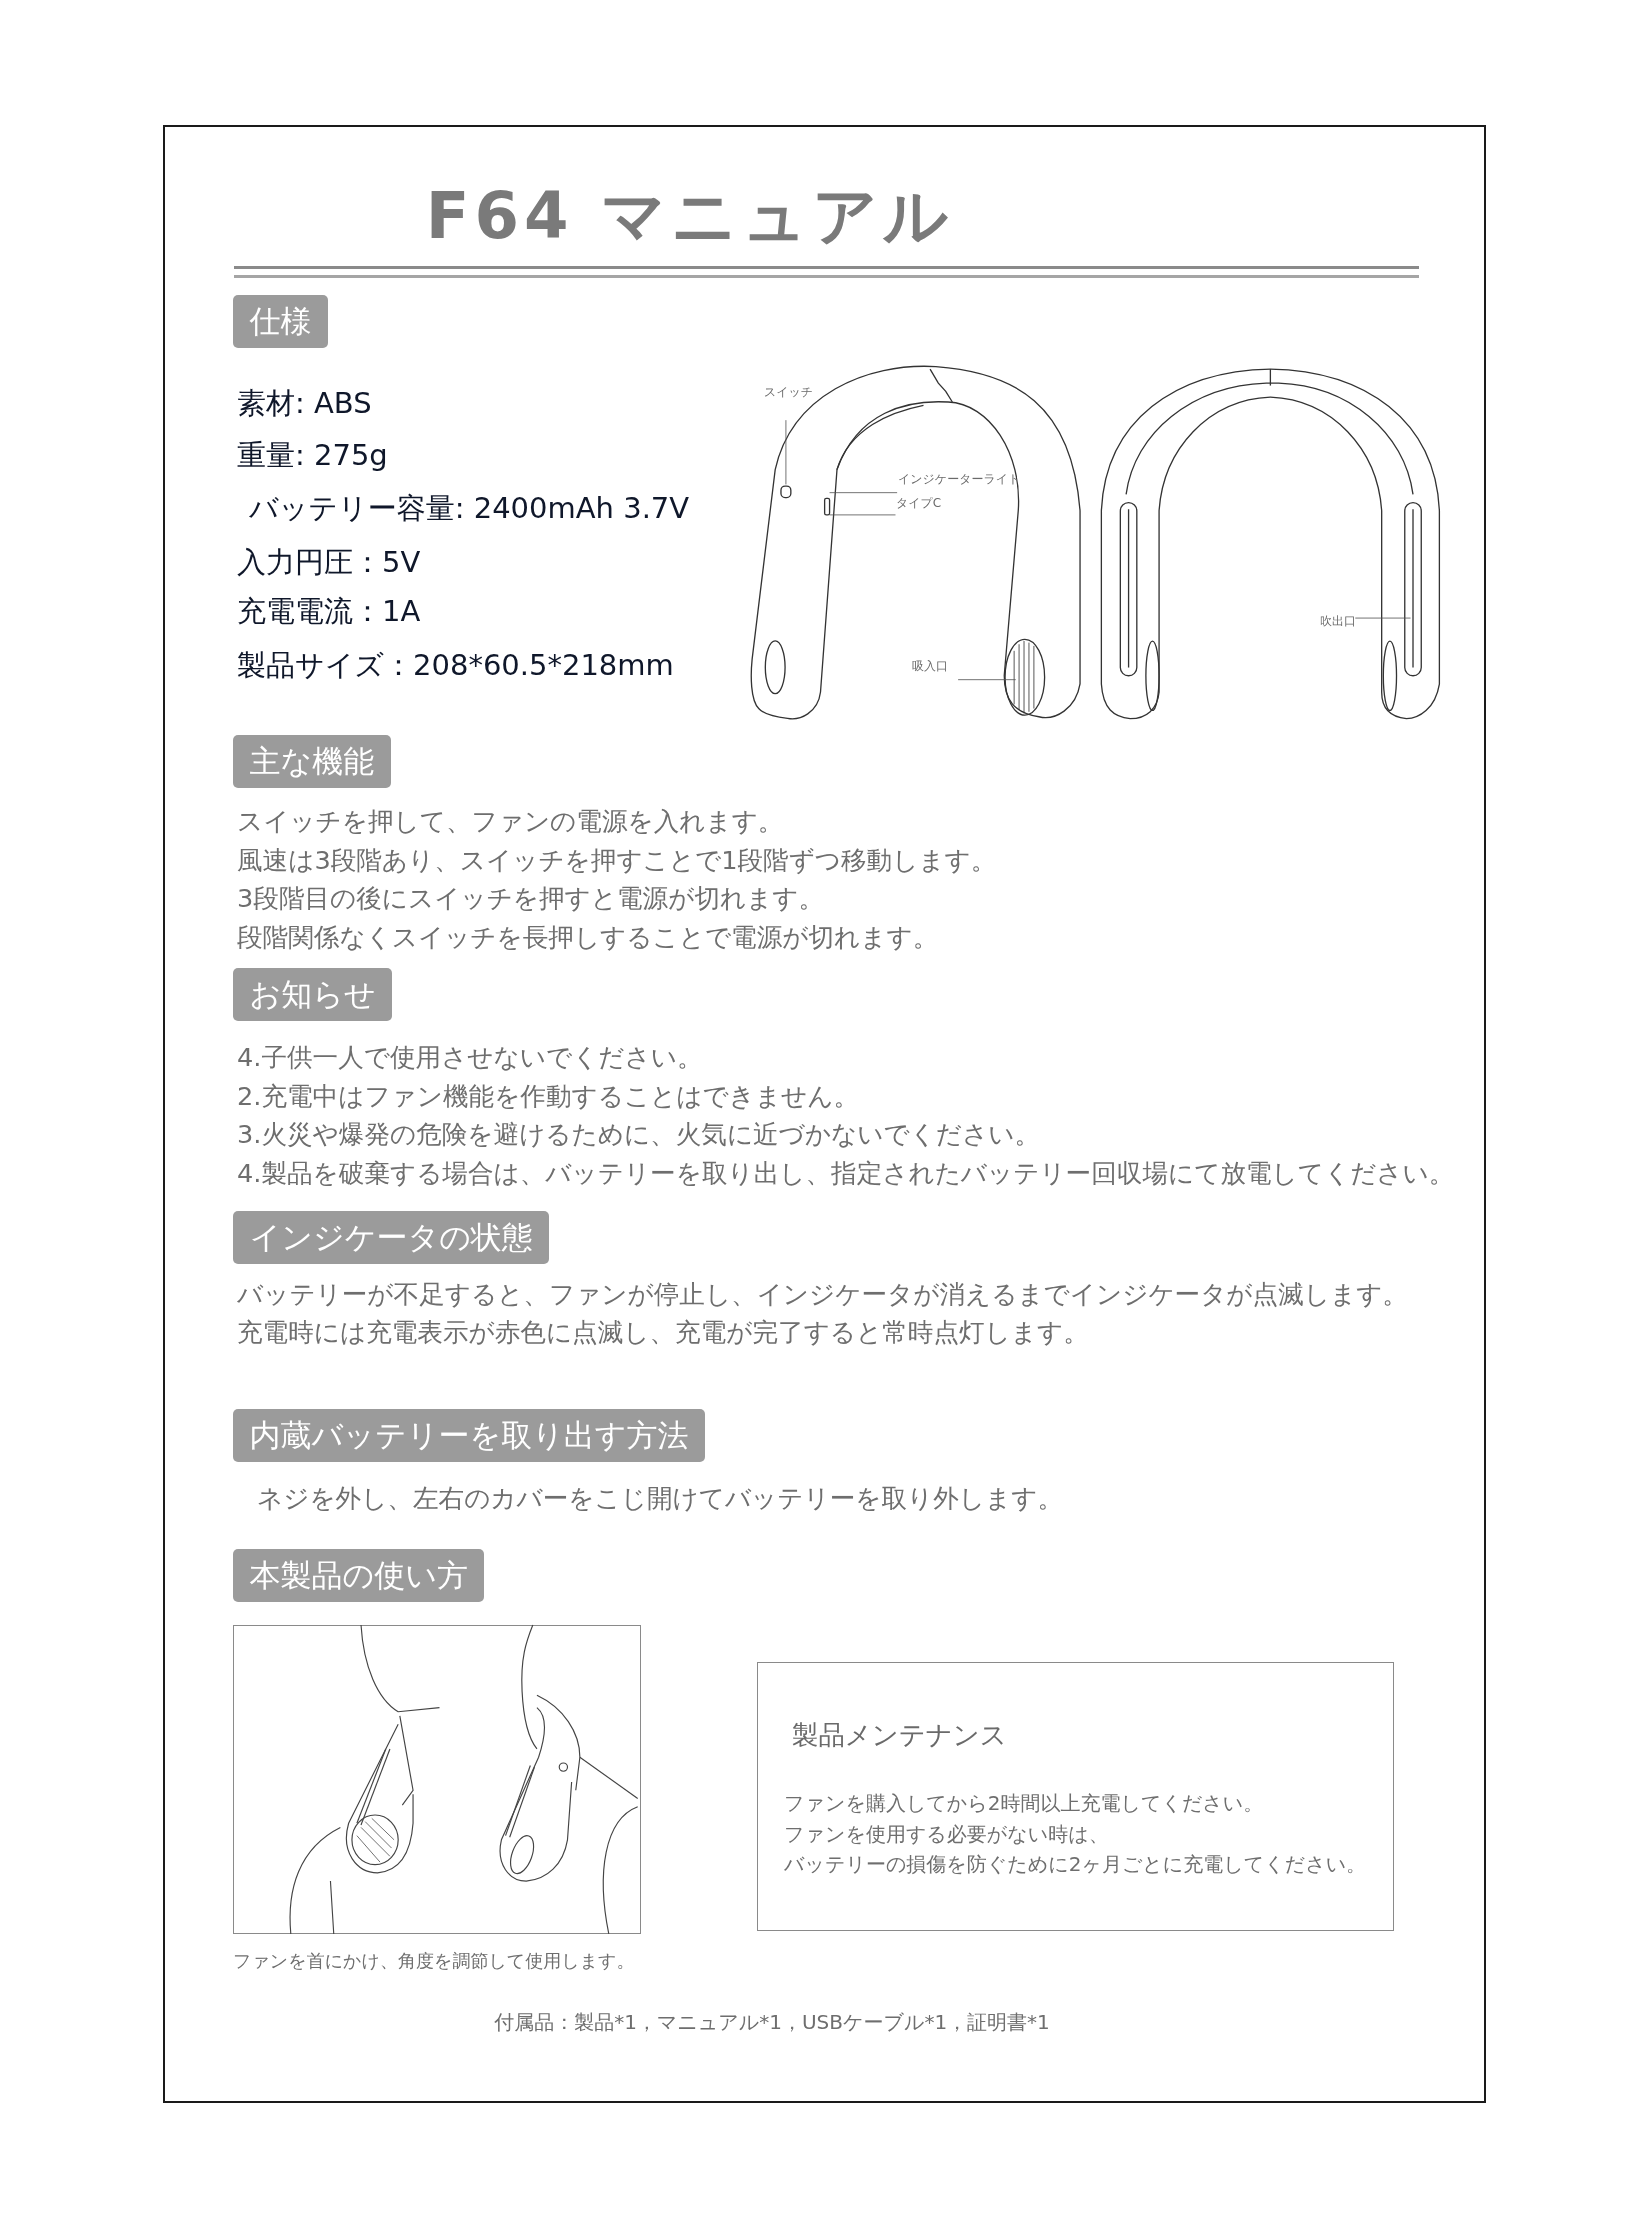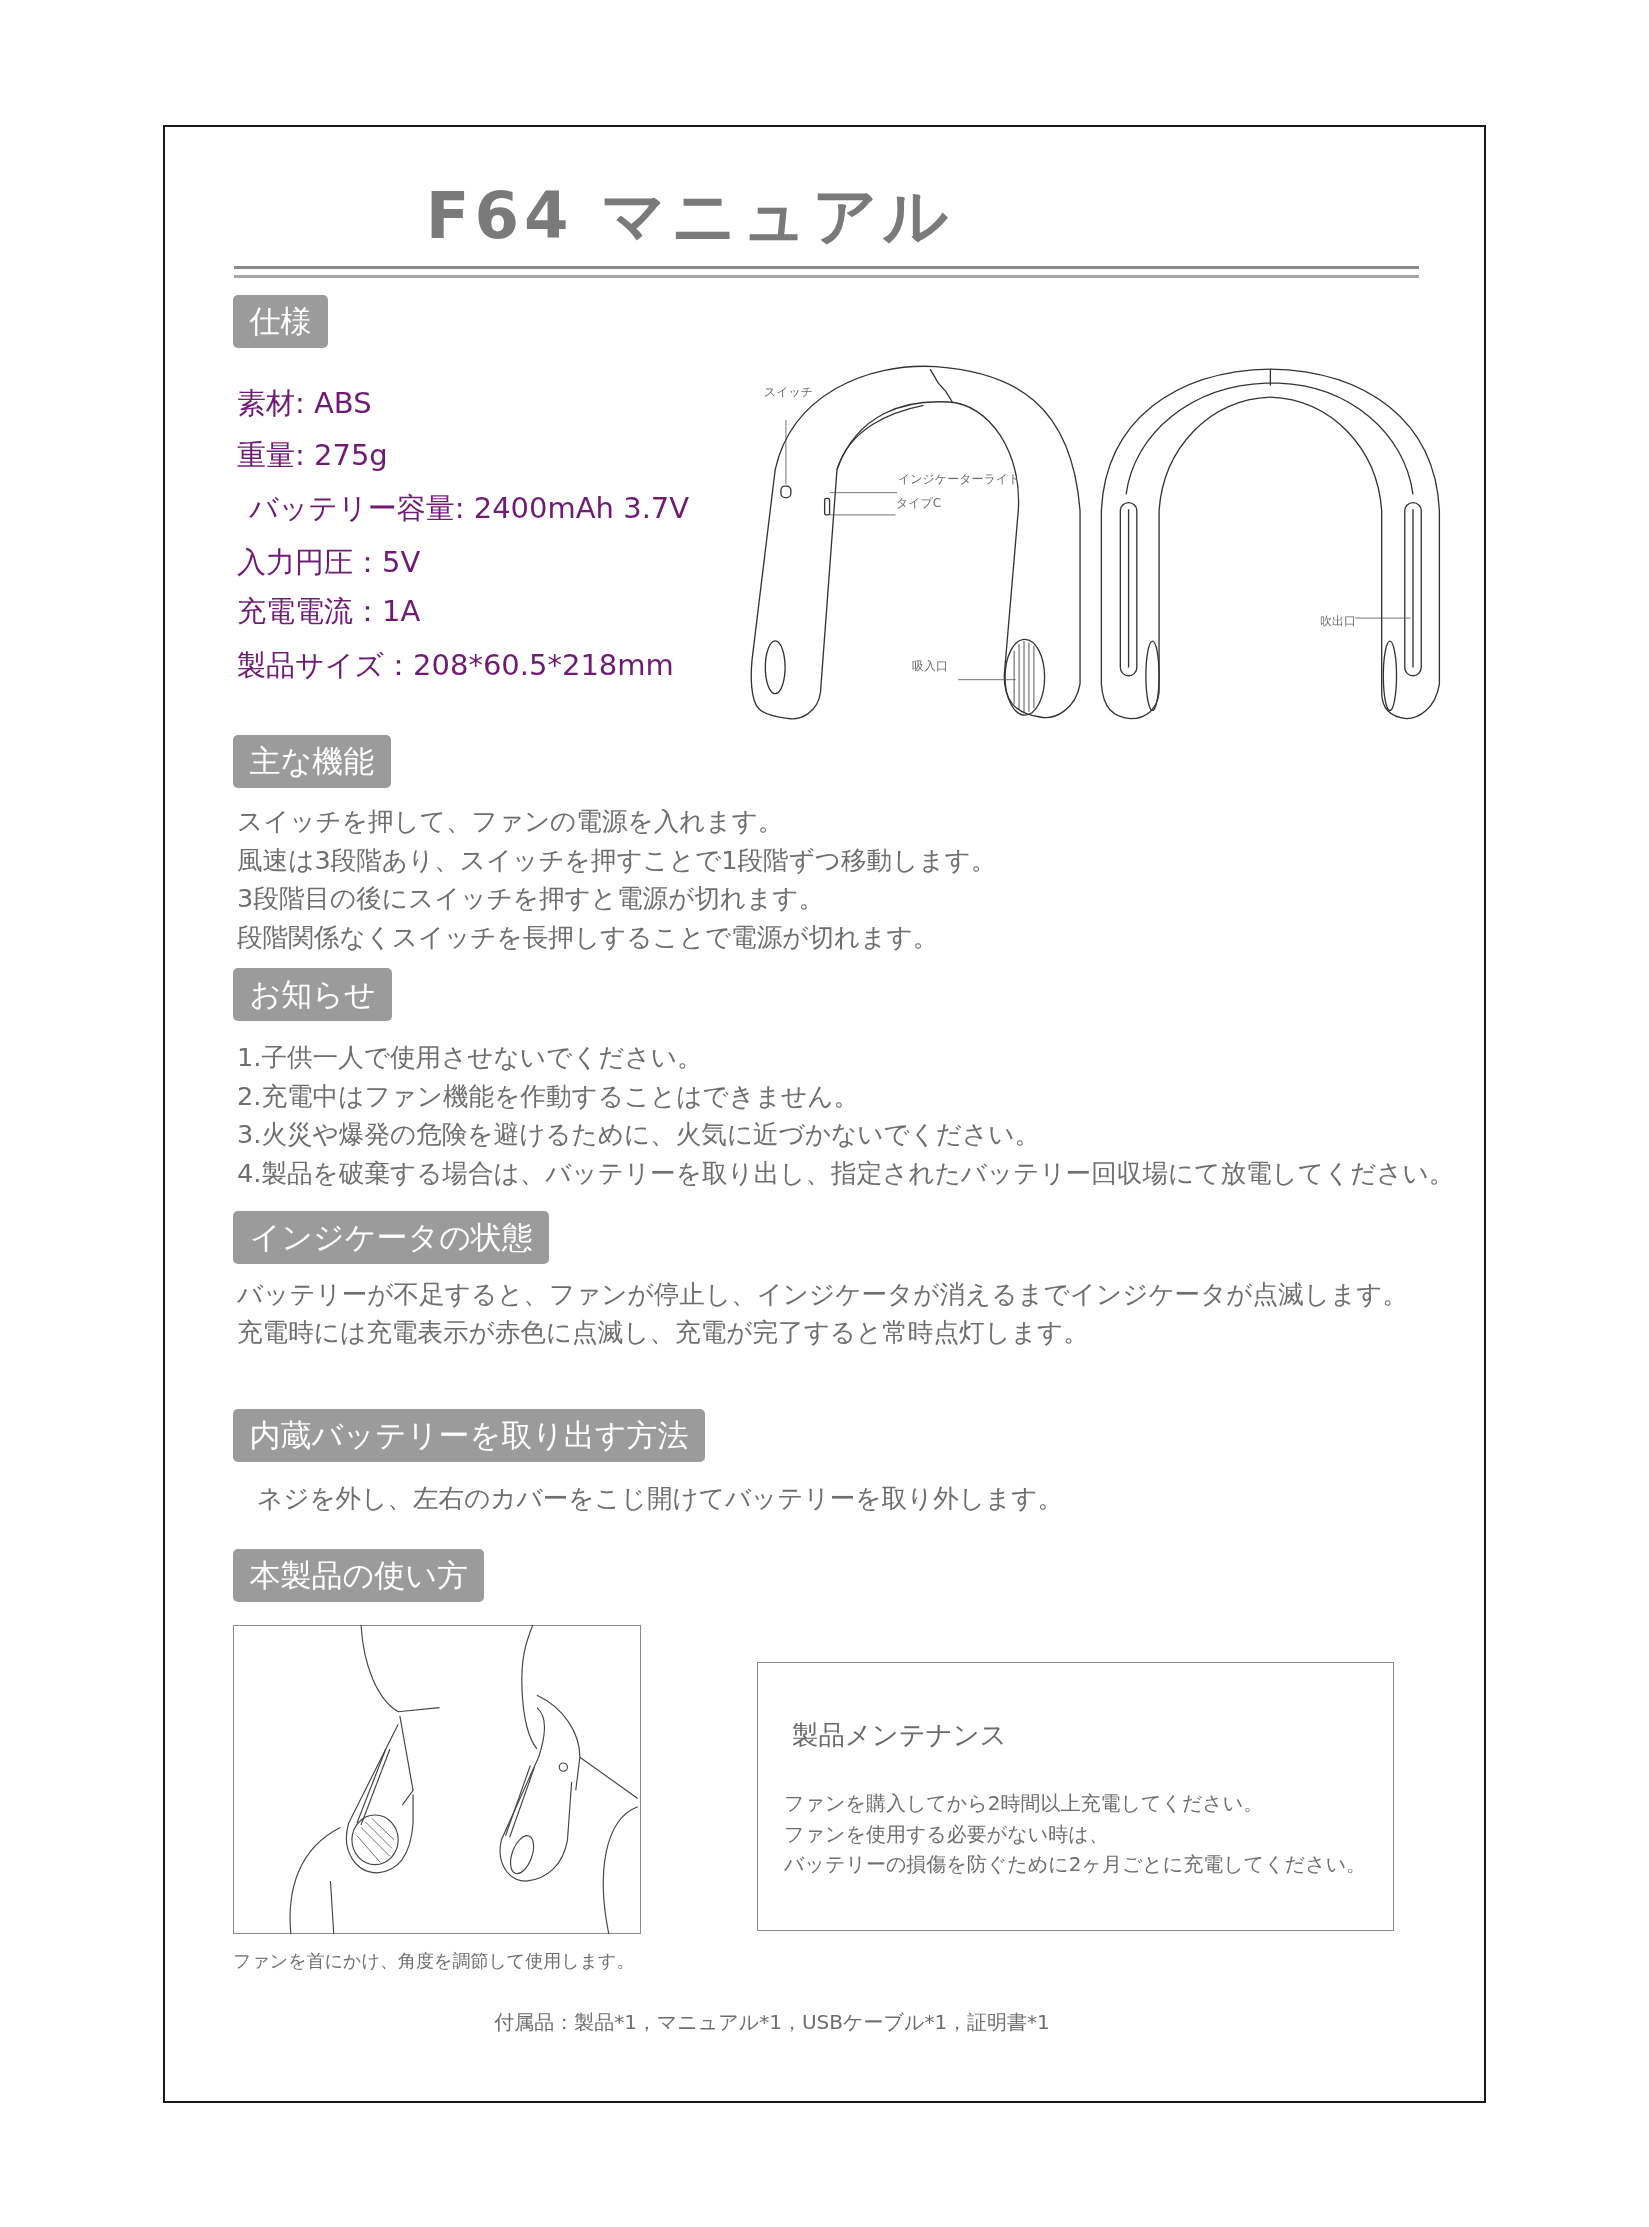--- a/index.html
+++ b/index.html
@@ -1,21 +1,21 @@
 <!DOCTYPE html>
 <html style="font-size:13.2px"><head>
 <meta charset="utf-8">
 <style>
   html, body { margin:0; padding:0; background:#ffffff; }
   body { width:1650px; height:2227px; position:relative; font-family:"DejaVu Sans", "Liberation Sans", sans-serif; color:#6e6e6e; overflow:hidden; }
   .frame { position:absolute; left:163px; top:125px; width:1323px; height:1978px; border:2.5px solid #1a1a1a; box-sizing:border-box; background:#fff; }
   .title { position:absolute; left:0; width:1379px; top:173px; text-align:center; font-size:64px; font-weight:bold; color:#7a7a7a; letter-spacing:5px; }
   .rule { position:absolute; left:234px; width:1185px; height:2.5px; background:#8a8a8a; }
   .hdr { position:absolute; left:233px; height:53px; background:#9b9b9b; border-radius:5px; color:#ffffff; font-size:31px; line-height:53px; padding:0 16.5px; box-sizing:border-box; white-space:nowrap;text-align:center; }
-  .spec { position:absolute; left:237px; font-size:29px; color:#701a75; white-space:nowrap; }
+  .spec { position:absolute; left:237px; font-size:29px; color:#0f172a; white-space:nowrap; }
   .body { position:absolute; left:237px; font-size:25.6px; color:#6e6e6e; white-space:nowrap; line-height:39px; }
   .callout { position:absolute; font-size:12px; color:#6a6a6a; white-space:nowrap; }
   .box { position:absolute; border:1.6px solid #8a8a8a; box-sizing:border-box; background:#fff; }
   .caption { position:absolute; left:233px; top:1949px; font-size:18px; color:#6e6e6e; white-space:nowrap; }
   .maint-title { position:absolute; left:792px; top:1718px; font-size:26.4px; color:#6a6a6a; white-space:nowrap; }
   .maint-line { position:absolute; left:784px; font-size:20px; color:#6e6e6e; white-space:nowrap; }
   .footer { position:absolute; left:0; width:1544px; top:2009px; text-align:center; font-size:20px; color:#6e6e6e; }
   svg { position:absolute; overflow:visible; }
 </style>
 </head>
@@ -80,21 +80,21 @@
 </svg>
 <div class="callout" style="left:1320px; top:613px;">吹出口</div>
 
 <div class="hdr" style="top:735px;">主な機能</div>
 <div class="body" style="top:802px;">スイッチを押して、ファンの電源を入れます。</div>
 <div class="body" style="top:841px;">風速は3段階あり、スイッチを押すことで1段階ずつ移動します。</div>
 <div class="body" style="top:879px;">3段階目の後にスイッチを押すと電源が切れます。</div>
 <div class="body" style="top:918px;">段階関係なくスイッチを長押しすることで電源が切れます。</div>
 
 <div class="hdr" style="top:968px;">お知らせ</div>
-<div class="body" style="top:1038px;">1.子供一人で使用させないでください。</div>
+<div class="body" style="top:1038px;">4.子供一人で使用させないでください。</div>
 <div class="body" style="top:1077px;">2.充電中はファン機能を作動することはできません。</div>
 <div class="body" style="top:1115px;">3.火災や爆発の危険を避けるために、火気に近づかないでください。</div>
 <div class="body" style="top:1154px;">4.製品を破棄する場合は、バッテリーを取り出し、指定されたバッテリー回収場にて放電してください。</div>
 
 <div class="hdr" style="top:1211px;">インジケータの状態</div>
 <div class="body" style="top:1275px;">バッテリーが不足すると、ファンが停止し、インジケータが消えるまでインジケータが点滅します。</div>
 <div class="body" style="top:1313px;">充電時には充電表示が赤色に点滅し、充電が完了すると常時点灯します。</div>
 
 <div class="hdr" style="top:1409px;">内蔵バッテリーを取り出す方法</div>
 <div class="body" style="top:1479px; left:257px;">ネジを外し、左右のカバーをこじ開けてバッテリーを取り外します。</div>

